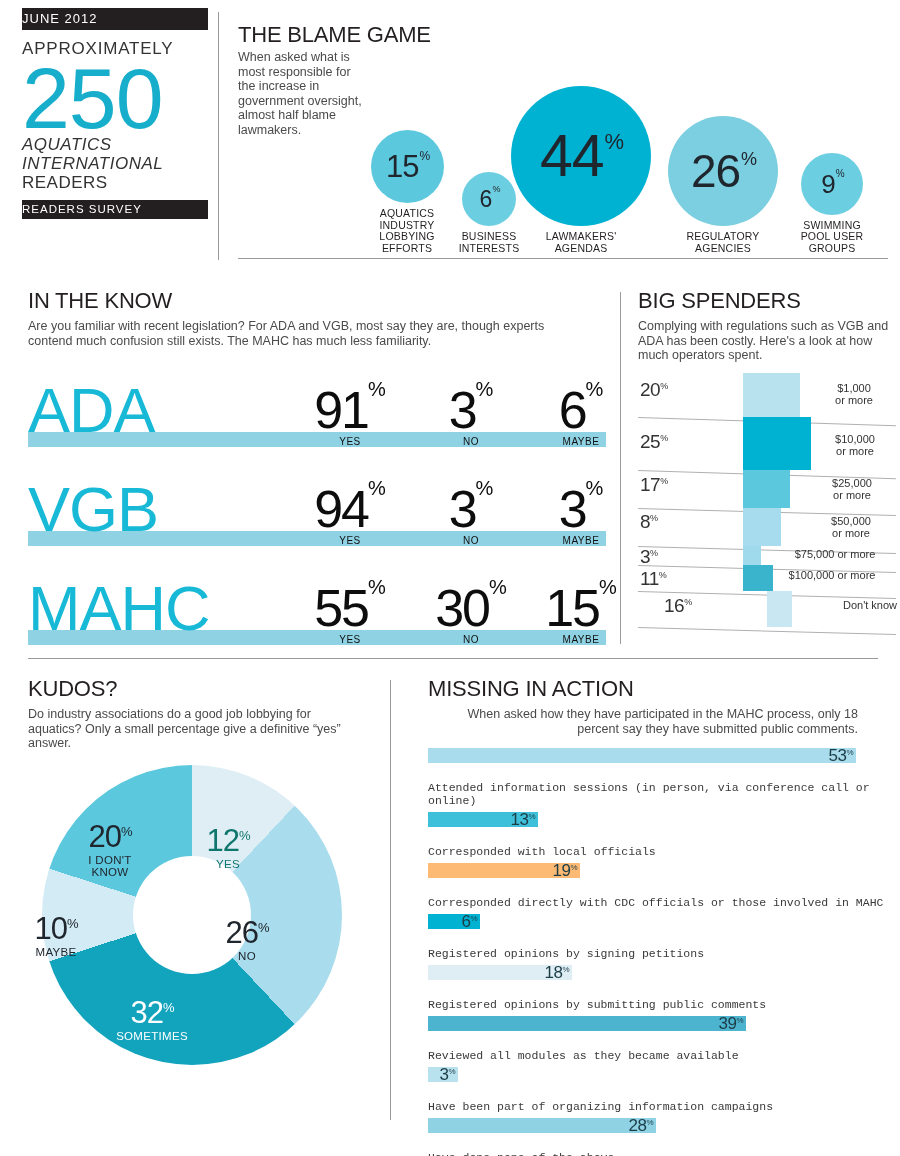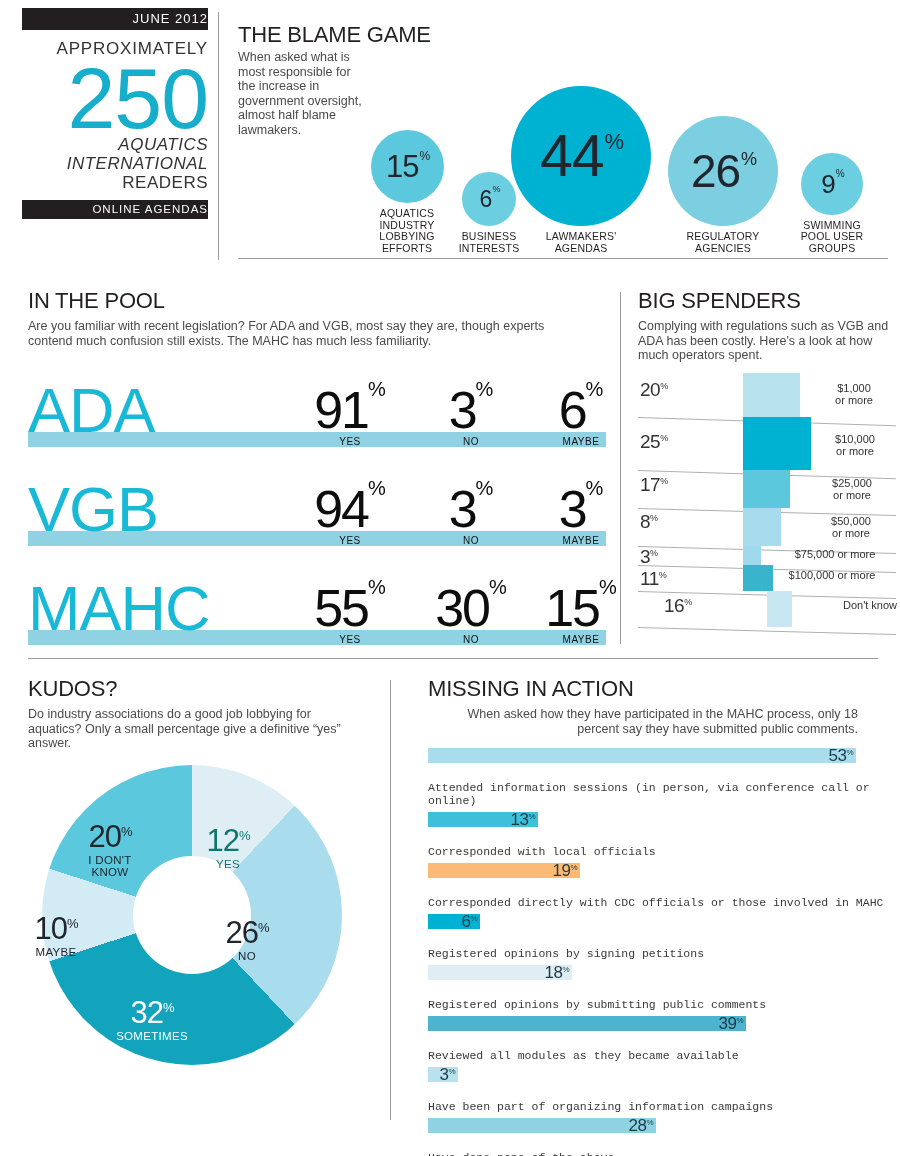--- a/index.html
+++ b/index.html
@@ -26,21 +26,21 @@
     line-height: 14.5px;
     color: #4a4a4a;
     font-family: "Liberation Sans", sans-serif;
   }
   .hrule { background: #9a9a9a; height: 1px; position: absolute; }
   .vrule { background: #9a9a9a; width: 1px; position: absolute; }
 
   
   #header-panel {
     position: absolute; left: 22px; top: 8px; width: 186px; height: 250px;
-    text-align: right;
+    text-align: left;
   }
   #date-bar {
     background: #231f20; color: #ffffff; font-size: 13px; letter-spacing: 1px;
     padding: 3px 0 4px 0; width: 100%;
   }
   #approx-label {
     font-size: 17px; letter-spacing: 0.8px; color: #333; margin-top: 9px;
   }
   #big-number {
     font-size: 86px; line-height: 74px; color: #17aecb; letter-spacing: -1px;
@@ -152,21 +152,21 @@
 
 <div class="page">
 
   <div id="header-panel">
     <div id="date-bar">JUNE 2012</div>
     <div id="approx-label">APPROXIMATELY</div>
     <div id="big-number">250</div>
     <div class="readers-line">AQUATICS</div>
     <div class="readers-line">INTERNATIONAL</div>
     <div class="readers-line" id="readers-last">READERS</div>
-    <div id="survey-bar">ONLINE AGENDAS</div>
+    <div id="survey-bar">READERS SURVEY</div>
   </div>
 
   <div class="vrule" style="left:218px; top:12px; height:248px;"></div>
 
   <div id="blame-section">
     <div class="sec-title" id="blame-title">THE BLAME GAME</div>
     <div class="sec-desc" id="blame-desc">When asked what is most responsible for the increase in government oversight, almost half blame lawmakers.</div>
     <div id="bubbles">
         <div class="bubble-col" style="left: 0px; width: 78px; bottom: 0px;">
           <div class="bubble" style="width: 73px; height: 73px; background: rgb(92, 200, 222);">
@@ -215,21 +215,21 @@
             <div>POOL USER</div>
             <div>GROUPS</div>
           </div>
         </div>
       </div>
   </div>
 
   <div class="hrule" style="left:238px; top:258px; width:650px;"></div>
 
   <div id="know-section">
-    <div class="sec-title">IN THE POOL</div>
+    <div class="sec-title">IN THE KNOW</div>
     <div class="sec-desc" id="know-desc">Are you familiar with recent legislation? For ADA and VGB, most say they are, though experts contend much confusion still exists. The MAHC has much less familiarity.</div>
     <div id="know-rows">
         <div class="know-row">
           <div class="know-bar"></div>
           <div class="know-acro">ADA</div>
           <div class="know-stat-wrap" style="left: 262px; width: 120px; height: 90px;">
             <div class="know-stat" style="left: 0px; width: 120px;"><span class="know-num">91<span class="know-pct">%</span></span></div>
             <div class="know-sub">YES</div>
           </div>
           <div class="know-stat-wrap" style="left: 388px; width: 110px; height: 90px;">

